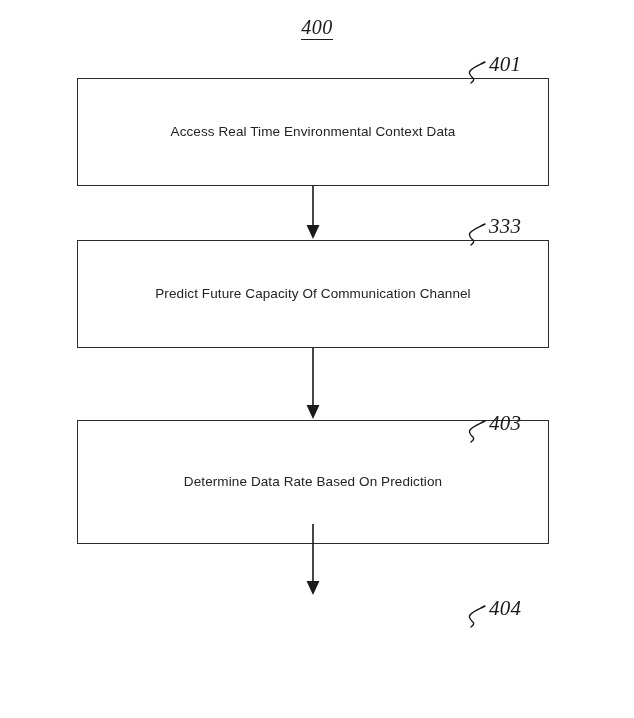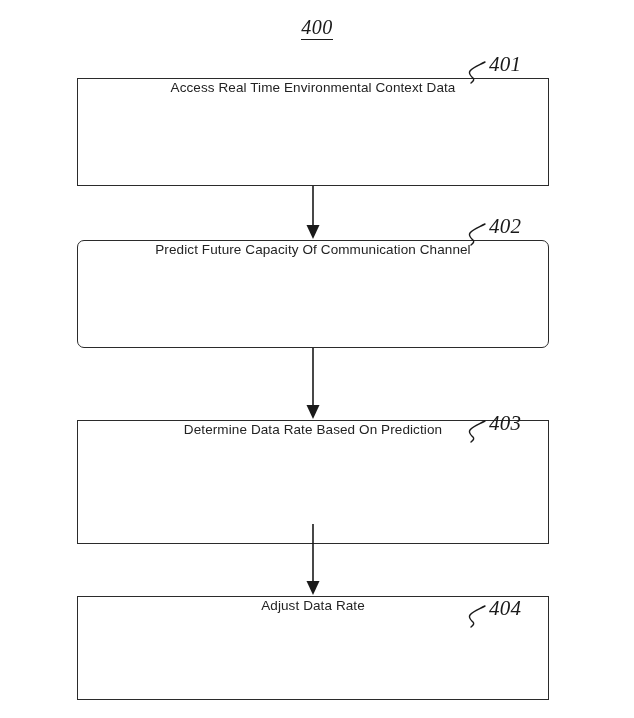--- a/index.html
+++ b/index.html
@@ -37,34 +37,35 @@
 
   
   .step-box {
     position: absolute;
     left: 77px;
     width: 472px;
     border: 1.4px solid #2b2b2b;
     background: #ffffff;
     box-sizing: border-box;
     display: flex;
+    align-items: center;
     justify-content: center;
   }
   .step-label {
     font-family: "Liberation Sans", sans-serif;
     font-size: 13.5px;
     color: #232323;
     text-align: center;
     line-height: 1.3;
     letter-spacing: 0.1px;
     padding: 0 24px;
   }
 
   #box-401 { top: 78px;  height: 108px; }
-  #box-402 { top: 240px; height: 108px; border-radius: 7px; }
+  #box-402 { top: 240px; height: 108px; }
   #box-403 { top: 420px; height: 124px; }
   #box-404 { top: 596px; height: 104px; }
 
   
   .ref-group {
     position: absolute;
     left: 455px;
     width: 120px;
     height: 40px;
   }
@@ -129,21 +130,21 @@
 
   <div class="step-box" id="box-402">
     <div class="step-label">Predict Future Capacity Of Communication Channel</div>
   </div>
   <div class="ref-group" id="ref-402">
     <span class="ref-hook">
       <svg width="26" height="26" viewBox="0 0 26 26">
         <path d="M22 2 C 14 6, 10 7, 7 11 C 5 14, 8 16, 10 18 C 11.5 19.6, 10.5 21, 8 23" fill="none" stroke="#1a1a1a" stroke-width="1.4" stroke-linecap="round"></path>
       </svg>
     </span>
-    <span class="ref-num">402</span>
+    <span class="ref-num">333</span>
   </div>
 
   <div class="connector" id="conn-2">
     <svg width="32" height="72" viewBox="0 0 32 72">
       <line x1="16" y1="0" x2="16" y2="60" stroke="#1a1a1a" stroke-width="1.6"></line>
       <polygon points="16,71 9.5,57 22.5,57" fill="#1a1a1a"></polygon>
     </svg>
   </div>
 
   <div class="step-box" id="box-403">
@@ -158,23 +159,20 @@
     <span class="ref-num">403</span>
   </div>
 
   <div class="connector" id="conn-3">
     <svg width="32" height="72" viewBox="0 0 32 72">
       <line x1="16" y1="0" x2="16" y2="60" stroke="#1a1a1a" stroke-width="1.6"></line>
       <polygon points="16,71 9.5,57 22.5,57" fill="#1a1a1a"></polygon>
     </svg>
   </div>
 
-  <div class="step-box" id="box-404">
-    <div class="step-label">Adjust Data Rate</div>
-  </div>
   <div class="ref-group" id="ref-404">
     <span class="ref-hook">
       <svg width="26" height="26" viewBox="0 0 26 26">
         <path d="M22 2 C 14 6, 10 7, 7 11 C 5 14, 8 16, 10 18 C 11.5 19.6, 10.5 21, 8 23" fill="none" stroke="#1a1a1a" stroke-width="1.4" stroke-linecap="round"></path>
       </svg>
     </span>
     <span class="ref-num">404</span>
   </div>
 
 </div>

